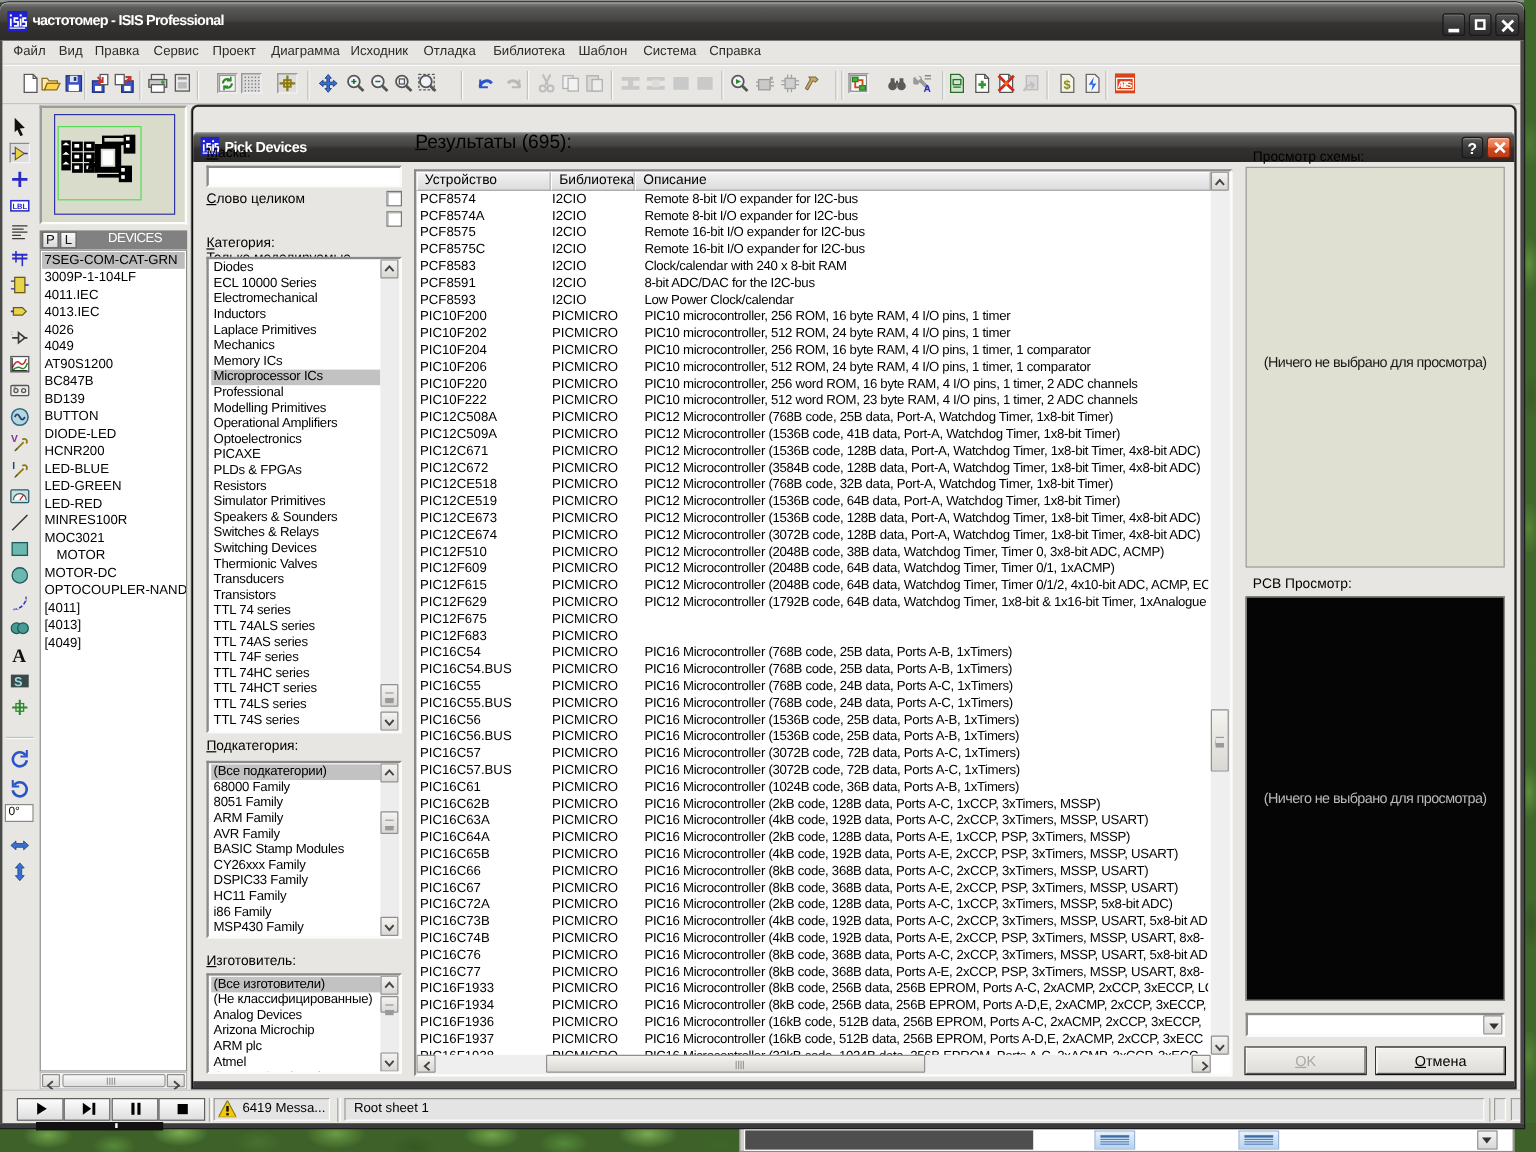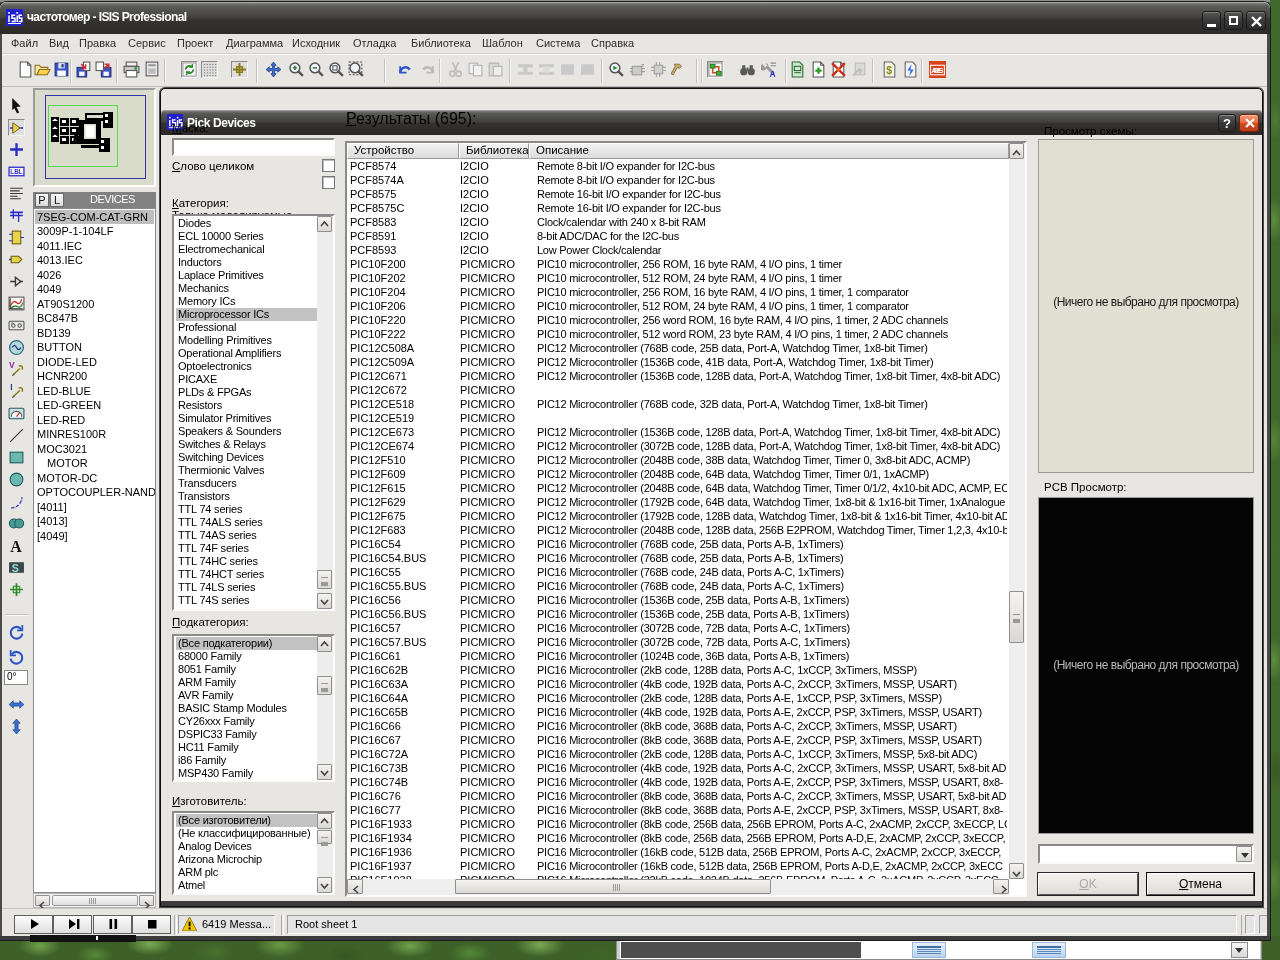--- a/index.html
+++ b/index.html
@@ -803,29 +803,31 @@
         <span class="c3">PIC12 Microcontroller (1536B code, 41B data, Port-A, Watchdog Timer, 1x8-bit Timer)</span>
       </div>
 <div class="tr" style="top:227px;">
         <span class="c1">PIC12C671</span>
         <span class="c2">PICMICRO</span>
         <span class="c3">PIC12 Microcontroller (1536B code, 128B data, Port-A, Watchdog Timer, 1x8-bit Timer, 4x8-bit ADC)</span>
       </div>
 <div class="tr" style="top:241px;">
         <span class="c1">PIC12C672</span>
         <span class="c2">PICMICRO</span>
+        <span class="c3">PIC12 Microcontroller (3584B code, 128B data, Port-A, Watchdog Timer, 1x8-bit Timer, 4x8-bit ADC)</span>
       </div>
 <div class="tr" style="top:255px;">
         <span class="c1">PIC12CE518</span>
         <span class="c2">PICMICRO</span>
         <span class="c3">PIC12 Microcontroller (768B code, 32B data, Port-A, Watchdog Timer, 1x8-bit Timer)</span>
       </div>
 <div class="tr" style="top:269px;">
         <span class="c1">PIC12CE519</span>
         <span class="c2">PICMICRO</span>
+        <span class="c3">PIC12 Microcontroller (1536B code, 64B data, Port-A, Watchdog Timer, 1x8-bit Timer)</span>
       </div>
 <div class="tr" style="top:283px;">
         <span class="c1">PIC12CE673</span>
         <span class="c2">PICMICRO</span>
         <span class="c3">PIC12 Microcontroller (1536B code, 128B data, Port-A, Watchdog Timer, 1x8-bit Timer, 4x8-bit ADC)</span>
       </div>
 <div class="tr" style="top:297px;">
         <span class="c1">PIC12CE674</span>
         <span class="c2">PICMICRO</span>
         <span class="c3">PIC12 Microcontroller (3072B code, 128B data, Port-A, Watchdog Timer, 1x8-bit Timer, 4x8-bit ADC)</span>
@@ -846,26 +848,24 @@
         <span class="c3">PIC12 Microcontroller (2048B code, 64B data, Watchdog Timer, Timer 0/1/2, 4x10-bit ADC, ACMP, ECCP)</span>
       </div>
 <div class="tr" style="top:353px;">
         <span class="c1">PIC12F629</span>
         <span class="c2">PICMICRO</span>
         <span class="c3">PIC12 Microcontroller (1792B code, 64B data, Watchdog Timer, 1x8-bit &amp; 1x16-bit Timer, 1xAnalogue</span>
       </div>
 <div class="tr" style="top:367px;">
         <span class="c1">PIC12F675</span>
         <span class="c2">PICMICRO</span>
-        <span class="c3">PIC12 Microcontroller (1792B code, 128B data, Watchdog Timer, 1x8-bit &amp; 1x16-bit Timer, 4x10-bit AD</span>
       </div>
 <div class="tr" style="top:381px;">
         <span class="c1">PIC12F683</span>
         <span class="c2">PICMICRO</span>
-        <span class="c3">PIC12 Microcontroller (2048B code, 128B data, 256B E2PROM, Watchdog Timer, Timer 1,2,3, 4x10-b</span>
       </div>
 <div class="tr" style="top:395px;">
         <span class="c1">PIC16C54</span>
         <span class="c2">PICMICRO</span>
         <span class="c3">PIC16 Microcontroller (768B code, 25B data, Ports A-B, 1xTimers)</span>
       </div>
 <div class="tr" style="top:409px;">
         <span class="c1">PIC16C54.BUS</span>
         <span class="c2">PICMICRO</span>
         <span class="c3">PIC16 Microcontroller (768B code, 25B data, Ports A-B, 1xTimers)</span>

